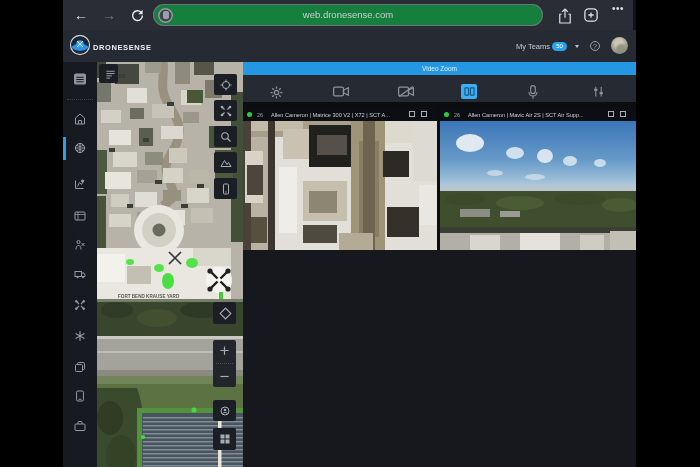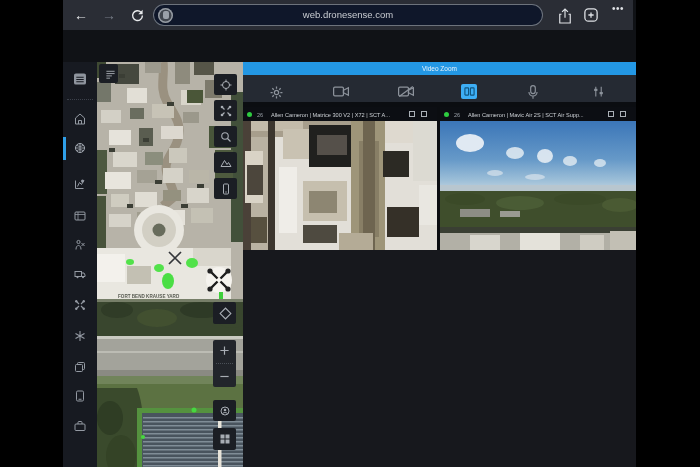--- a/index.html
+++ b/index.html
@@ -6,21 +6,21 @@
 html,body { width:700px; height:467px; background:#000; overflow:hidden; font-family:"Liberation Sans", sans-serif; }
 #stage { position:absolute; top:0; left:0; width:700px; height:467px; background:#000; }
 #app { position:absolute; left:63px; top:0; width:573px; height:467px; background:#101216; filter: blur(0.35px); }
 
 
 #chrome { position:absolute; left:0; top:0; width:570px; height:30px; background:#2a2d35; }
 .navarr { position:absolute; top:7px; font-size:14px; color:#e8eaec; font-weight:bold; }
 #arr-back { left:11px; }
 #arr-fwd { left:39px; color:#767c86; }
 #reload { left:68px; top:9px; width:13px; height:13px; position:absolute; }
-#urlpill { position:absolute; left:90px; top:4px; width:390px; height:22px; border-radius:11px; background:#0f172a; box-shadow:inset 0 0 0 1px #6d737c; }
+#urlpill { position:absolute; left:90px; top:4px; width:390px; height:22px; border-radius:11px; background:#15803d; box-shadow:inset 0 0 0 1px #6d737c; }
 #shieldico { position:absolute; left:5px; top:3.5px; width:15px; height:15px; border-radius:50%; background:#40454d; box-shadow:inset 0 0 0 1.5px #959ba3; }
 #shieldin { position:absolute; left:4.5px; top:3px; width:6px; height:8px; background:#9aa0a8; border-radius:2px; }
 #urltext { position:absolute; left:0; top:5px; width:100%; text-align:center; font-size:9.5px; color:#c9cdd2; }
 .chrico { position:absolute; top:8px; color:#dfe2e6; }
 
 
 #apphdr { position:absolute; left:0; top:30px; width:573px; height:32px; background:#262a33; }
 #brand { position:absolute; left:30px; top:12.5px; font-size:7.5px; font-weight:bold; color:#eef1f3; letter-spacing:0.6px; }
 #myteams { position:absolute; left:453px; top:12px; font-size:7.5px; color:#c6cad0; }
 #teampill { position:absolute; left:489px; top:11.5px; width:15px; height:9px; border-radius:5px; background:#29a2ef; color:#fff; font-size:6px; text-align:center; line-height:9px; }
@@ -79,20 +79,37 @@
       </div>
       <svg class="chrico" style="left:495px" width="14" height="16" viewBox="0 0 24 26">
           <path d="M6 10H3v15h18V10h-3" fill="none" stroke="#dfe2e6" stroke-width="2"></path>
           <path d="M12 2v14M7 6l5-5 5 5" fill="none" stroke="#dfe2e6" stroke-width="2"></path>
         </svg>
       <svg class="chrico" style="left:521px" width="14" height="14" viewBox="0 0 24 24">
           <rect x="1.5" y="1.5" width="21" height="21" rx="6" fill="none" stroke="#dfe2e6" stroke-width="2.2"></rect>
           <path d="M12 7.5v9M7.5 12h9" fill="none" stroke="#dfe2e6" stroke-width="2.2"></path>
         </svg>
       <div class="chrico" style="left:549px; top:3px; font-size:10px; letter-spacing:0.5px;">•••</div>
+    </div>
+    <div id="apphdr">
+      <svg style="position:absolute;left:6px;top:4px" width="22" height="22" viewBox="0 0 44 44">
+        <circle cx="22" cy="22" r="21" fill="#10131a"></circle>
+        <circle cx="22" cy="22" r="19" fill="none" stroke="#cfd4d8" stroke-width="2.6"></circle>
+        <circle cx="22" cy="22" r="17" fill="#1b2637"></circle>
+        <path d="M5 26c6-9 28-9 34 0-4 10-30 10-34 0z" fill="#2b93e8"></path>
+        <circle cx="22" cy="20" r="7.5" fill="#3f9fee"></circle>
+        <path d="M16 14l4 4M28 14l-4 4M16 26l4-4M28 26l-4-4" stroke="#e8eef4" stroke-width="1.8"></path>
+        <circle cx="22" cy="20" r="2.2" fill="#e8eef4"></circle>
+      </svg>
+      <div id="brand">DRONESENSE</div>
+      <div id="myteams">My Teams</div>
+      <div id="teampill">50</div>
+      <div id="caret"></div>
+      <div id="qmark">?</div>
+      <div id="avatar"></div>
     </div>
     <div id="sidebar">
       <div id="sb-active"></div>
       <div id="sb-div"></div>
       <svg class="sbi" style="top:11px" width="13" height="12" viewBox="0 0 13 12">
           <rect x="0" y="0" width="13" height="12" rx="2" fill="#8f959e"></rect>
           <path d="M2.5 4h8M2.5 6.5h8M2.5 9h8" stroke="#171a21" stroke-width="1.1"></path>
         </svg>
       <svg class="sbi" style="top:51px" width="12" height="12" viewBox="0 0 24 24">
           <path d="M12 2L3 10v12h18V10z" fill="none" stroke="#949aa3" stroke-width="2"></path>

